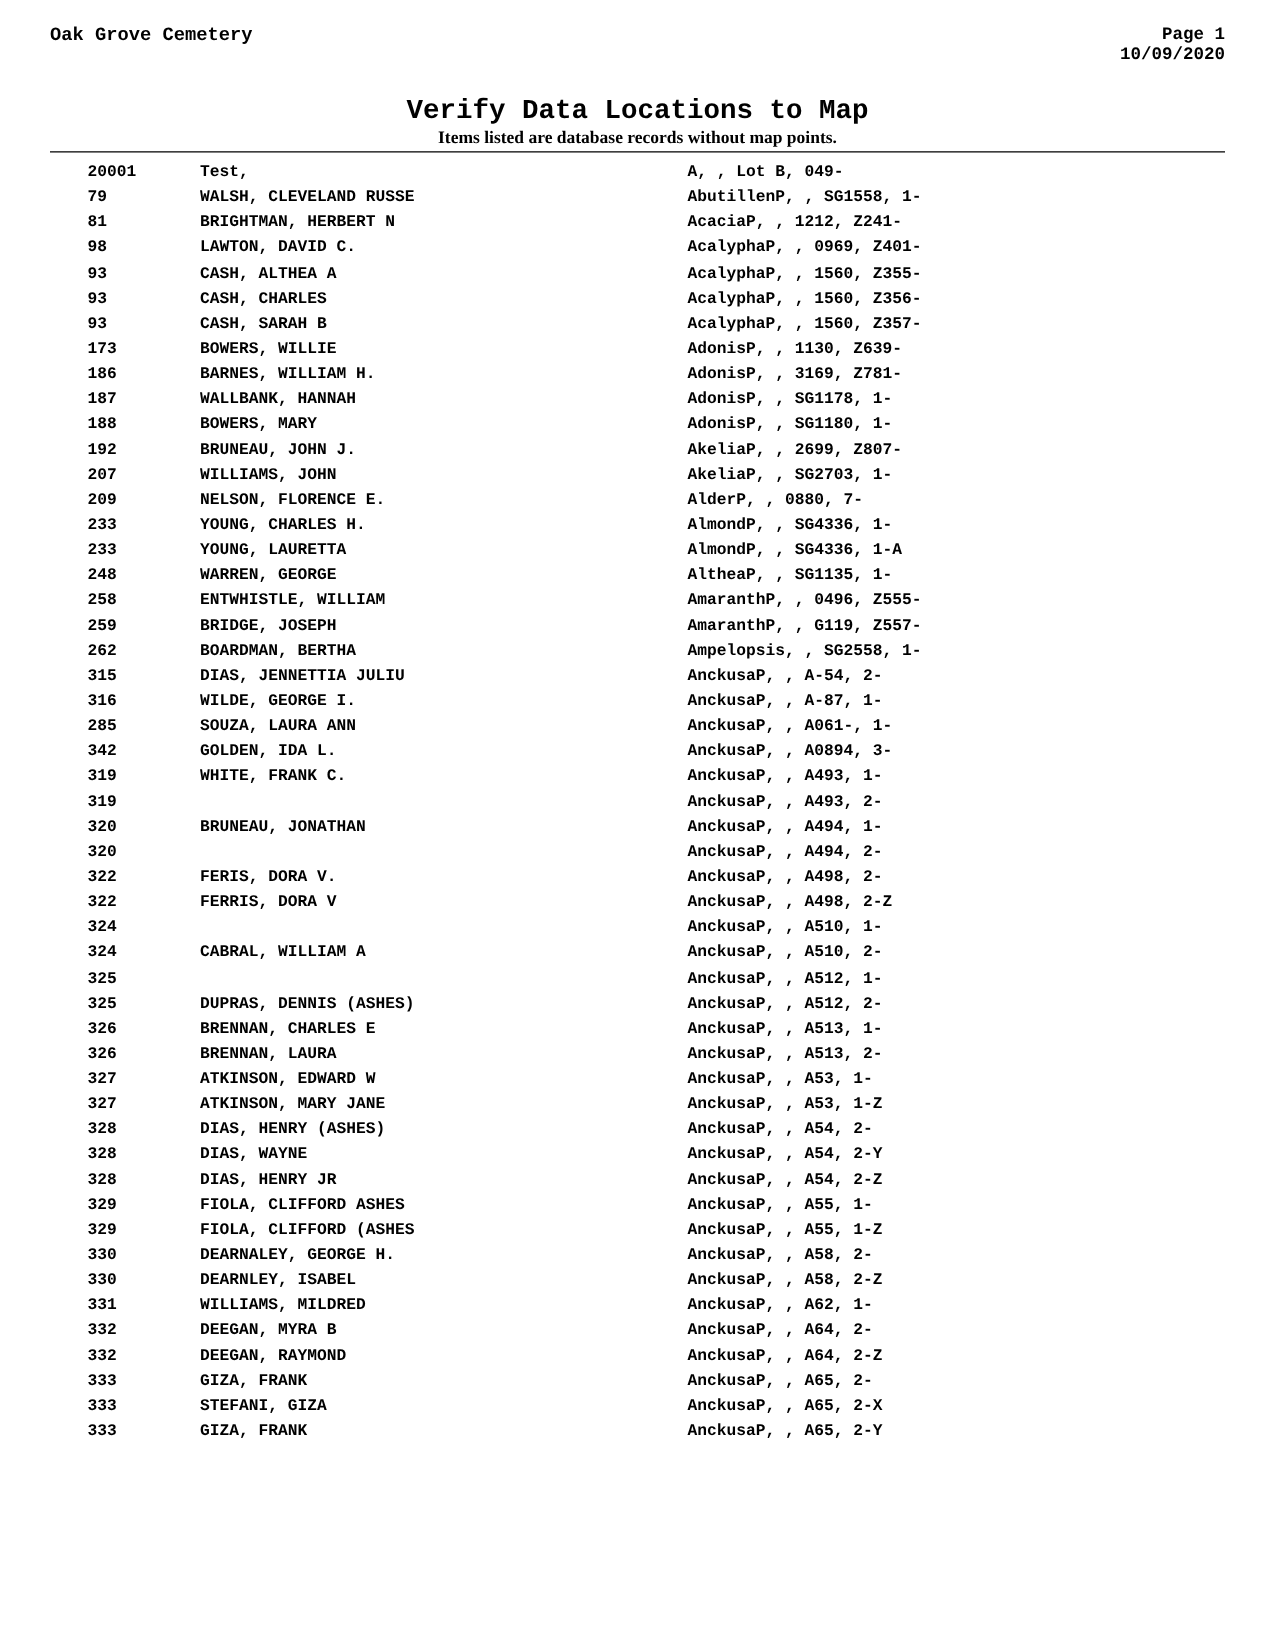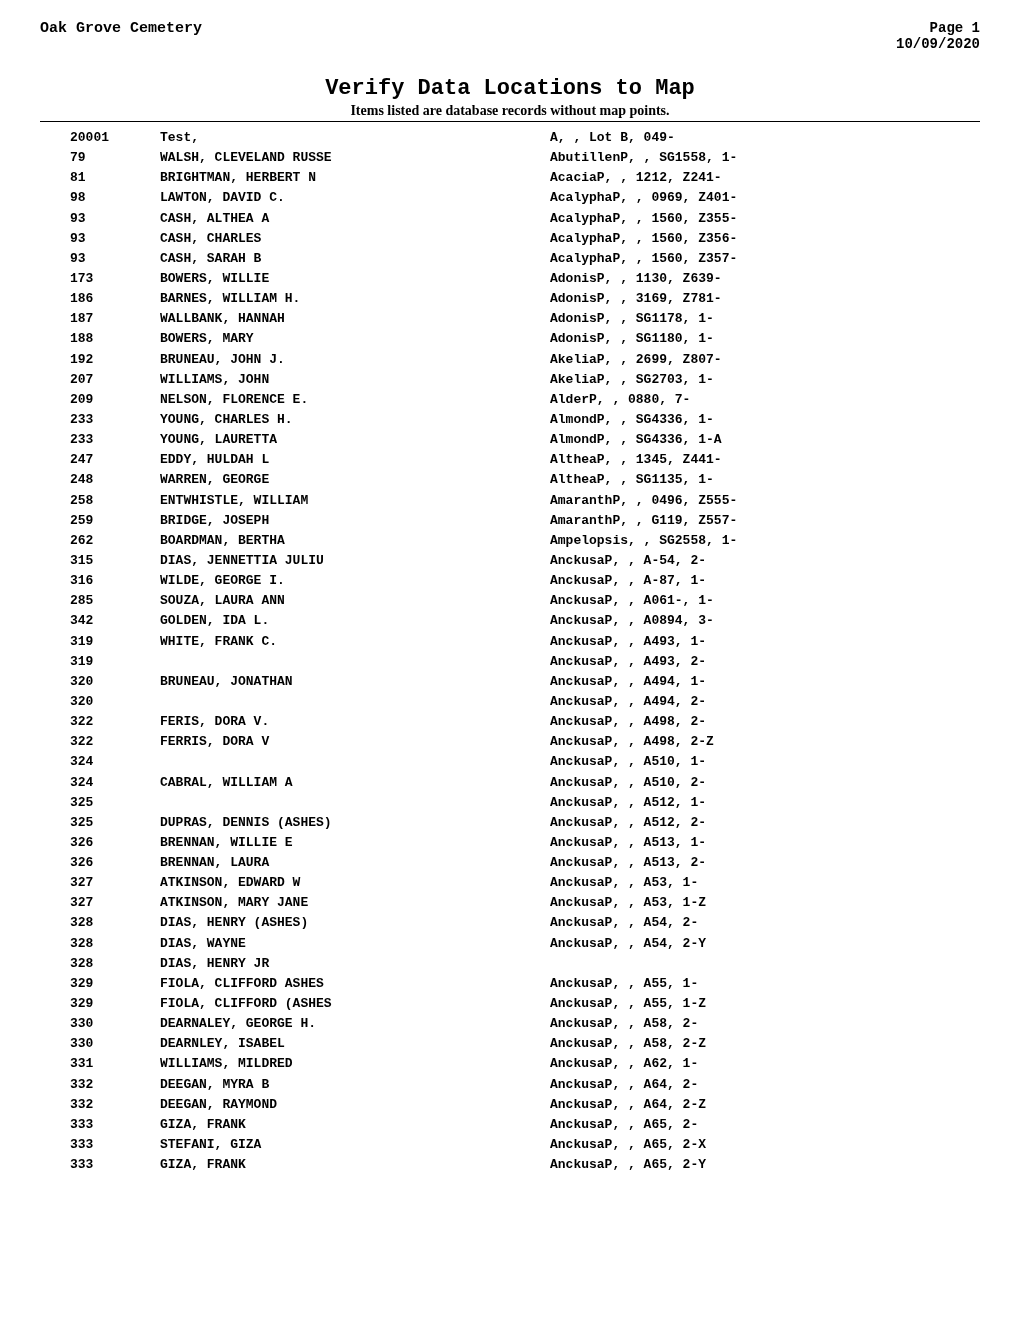--- a/index.html
+++ b/index.html
@@ -85,46 +85,45 @@
     <div class="record"><span class="col-id">93</span><span class="col-name">CASH, SARAH B</span><span class="col-loc">AcalyphaP, , 1560, Z357-</span></div>
     <div class="record"><span class="col-id">173</span><span class="col-name">BOWERS, WILLIE</span><span class="col-loc">AdonisP, , 1130, Z639-</span></div>
     <div class="record"><span class="col-id">186</span><span class="col-name">BARNES, WILLIAM H.</span><span class="col-loc">AdonisP, , 3169, Z781-</span></div>
     <div class="record"><span class="col-id">187</span><span class="col-name">WALLBANK, HANNAH</span><span class="col-loc">AdonisP, , SG1178, 1-</span></div>
     <div class="record"><span class="col-id">188</span><span class="col-name">BOWERS, MARY</span><span class="col-loc">AdonisP, , SG1180, 1-</span></div>
     <div class="record"><span class="col-id">192</span><span class="col-name">BRUNEAU, JOHN J.</span><span class="col-loc">AkeliaP, , 2699, Z807-</span></div>
     <div class="record"><span class="col-id">207</span><span class="col-name">WILLIAMS, JOHN</span><span class="col-loc">AkeliaP, , SG2703, 1-</span></div>
     <div class="record"><span class="col-id">209</span><span class="col-name">NELSON, FLORENCE E.</span><span class="col-loc">AlderP, , 0880, 7-</span></div>
     <div class="record"><span class="col-id">233</span><span class="col-name">YOUNG, CHARLES H.</span><span class="col-loc">AlmondP, , SG4336, 1-</span></div>
     <div class="record"><span class="col-id">233</span><span class="col-name">YOUNG, LAURETTA</span><span class="col-loc">AlmondP, , SG4336, 1-A</span></div>
-    <div class="record"><span class="col-id">247</span><span class="col-name">EDDY, HULDAH L</span><span class="col-loc">AltheaP, , 1345, Z441-</span></div>
     <div class="record"><span class="col-id">248</span><span class="col-name">WARREN, GEORGE</span><span class="col-loc">AltheaP, , SG1135, 1-</span></div>
     <div class="record"><span class="col-id">258</span><span class="col-name">ENTWHISTLE, WILLIAM</span><span class="col-loc">AmaranthP, , 0496, Z555-</span></div>
     <div class="record"><span class="col-id">259</span><span class="col-name">BRIDGE, JOSEPH</span><span class="col-loc">AmaranthP, , G119, Z557-</span></div>
     <div class="record"><span class="col-id">262</span><span class="col-name">BOARDMAN, BERTHA</span><span class="col-loc">Ampelopsis, , SG2558, 1-</span></div>
     <div class="record"><span class="col-id">315</span><span class="col-name">DIAS, JENNETTIA JULIU</span><span class="col-loc">AnckusaP, , A-54, 2-</span></div>
     <div class="record"><span class="col-id">316</span><span class="col-name">WILDE, GEORGE I.</span><span class="col-loc">AnckusaP, , A-87, 1-</span></div>
     <div class="record"><span class="col-id">285</span><span class="col-name">SOUZA, LAURA ANN</span><span class="col-loc">AnckusaP, , A061-, 1-</span></div>
     <div class="record"><span class="col-id">342</span><span class="col-name">GOLDEN, IDA L.</span><span class="col-loc">AnckusaP, , A0894, 3-</span></div>
     <div class="record"><span class="col-id">319</span><span class="col-name">WHITE, FRANK C.</span><span class="col-loc">AnckusaP, , A493, 1-</span></div>
     <div class="record"><span class="col-id">319</span><span class="col-name"></span><span class="col-loc">AnckusaP, , A493, 2-</span></div>
     <div class="record"><span class="col-id">320</span><span class="col-name">BRUNEAU, JONATHAN</span><span class="col-loc">AnckusaP, , A494, 1-</span></div>
     <div class="record"><span class="col-id">320</span><span class="col-name"></span><span class="col-loc">AnckusaP, , A494, 2-</span></div>
     <div class="record"><span class="col-id">322</span><span class="col-name">FERIS, DORA V.</span><span class="col-loc">AnckusaP, , A498, 2-</span></div>
     <div class="record"><span class="col-id">322</span><span class="col-name">FERRIS, DORA V</span><span class="col-loc">AnckusaP, , A498, 2-Z</span></div>
     <div class="record"><span class="col-id">324</span><span class="col-name"></span><span class="col-loc">AnckusaP, , A510, 1-</span></div>
     <div class="record"><span class="col-id">324</span><span class="col-name">CABRAL, WILLIAM A</span><span class="col-loc">AnckusaP, , A510, 2-</span></div>
     <div class="record"><span class="col-id">325</span><span class="col-name"></span><span class="col-loc">AnckusaP, , A512, 1-</span></div>
     <div class="record"><span class="col-id">325</span><span class="col-name">DUPRAS, DENNIS (ASHES)</span><span class="col-loc">AnckusaP, , A512, 2-</span></div>
-    <div class="record"><span class="col-id">326</span><span class="col-name">BRENNAN, WILLIE E</span><span class="col-loc">AnckusaP, , A513, 1-</span></div>
+    <div class="record"><span class="col-id">326</span><span class="col-name">BRENNAN, CHARLES E</span><span class="col-loc">AnckusaP, , A513, 1-</span></div>
     <div class="record"><span class="col-id">326</span><span class="col-name">BRENNAN, LAURA</span><span class="col-loc">AnckusaP, , A513, 2-</span></div>
     <div class="record"><span class="col-id">327</span><span class="col-name">ATKINSON, EDWARD W</span><span class="col-loc">AnckusaP, , A53, 1-</span></div>
     <div class="record"><span class="col-id">327</span><span class="col-name">ATKINSON, MARY JANE</span><span class="col-loc">AnckusaP, , A53, 1-Z</span></div>
     <div class="record"><span class="col-id">328</span><span class="col-name">DIAS, HENRY (ASHES)</span><span class="col-loc">AnckusaP, , A54, 2-</span></div>
     <div class="record"><span class="col-id">328</span><span class="col-name">DIAS, WAYNE</span><span class="col-loc">AnckusaP, , A54, 2-Y</span></div>
-    <div class="record"><span class="col-id">328</span><span class="col-name">DIAS, HENRY JR</span></div>
+    <div class="record"><span class="col-id">328</span><span class="col-name">DIAS, HENRY JR</span><span class="col-loc">AnckusaP, , A54, 2-Z</span></div>
     <div class="record"><span class="col-id">329</span><span class="col-name">FIOLA, CLIFFORD ASHES</span><span class="col-loc">AnckusaP, , A55, 1-</span></div>
     <div class="record"><span class="col-id">329</span><span class="col-name">FIOLA, CLIFFORD (ASHES</span><span class="col-loc">AnckusaP, , A55, 1-Z</span></div>
     <div class="record"><span class="col-id">330</span><span class="col-name">DEARNALEY, GEORGE H.</span><span class="col-loc">AnckusaP, , A58, 2-</span></div>
     <div class="record"><span class="col-id">330</span><span class="col-name">DEARNLEY, ISABEL</span><span class="col-loc">AnckusaP, , A58, 2-Z</span></div>
     <div class="record"><span class="col-id">331</span><span class="col-name">WILLIAMS, MILDRED</span><span class="col-loc">AnckusaP, , A62, 1-</span></div>
     <div class="record"><span class="col-id">332</span><span class="col-name">DEEGAN, MYRA B</span><span class="col-loc">AnckusaP, , A64, 2-</span></div>
     <div class="record"><span class="col-id">332</span><span class="col-name">DEEGAN, RAYMOND</span><span class="col-loc">AnckusaP, , A64, 2-Z</span></div>
     <div class="record"><span class="col-id">333</span><span class="col-name">GIZA, FRANK</span><span class="col-loc">AnckusaP, , A65, 2-</span></div>
     <div class="record"><span class="col-id">333</span><span class="col-name">STEFANI, GIZA</span><span class="col-loc">AnckusaP, , A65, 2-X</span></div>
     <div class="record"><span class="col-id">333</span><span class="col-name">GIZA, FRANK</span><span class="col-loc">AnckusaP, , A65, 2-Y</span></div>

